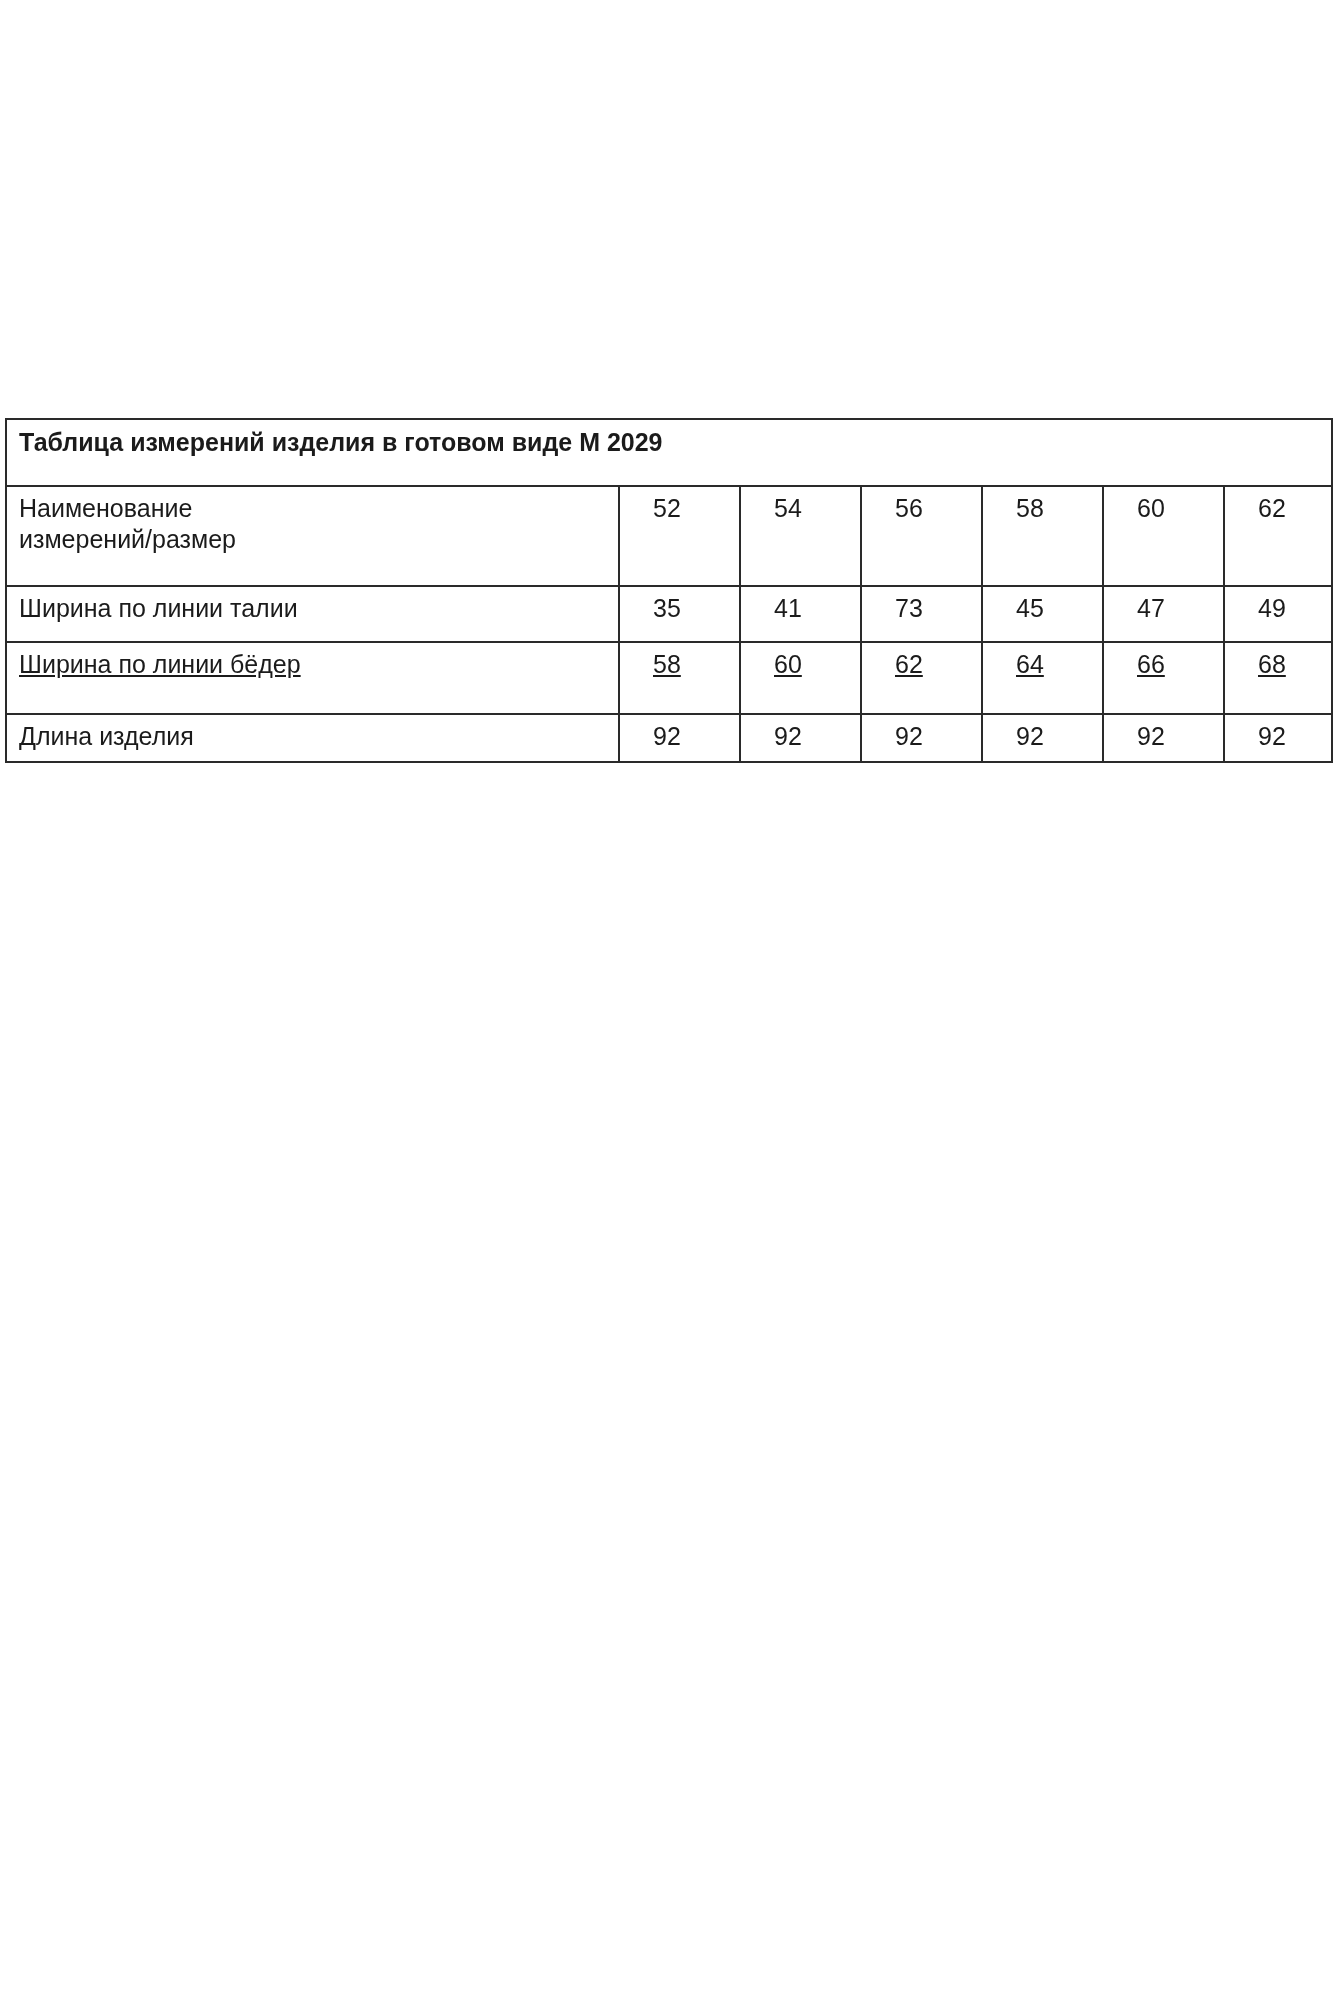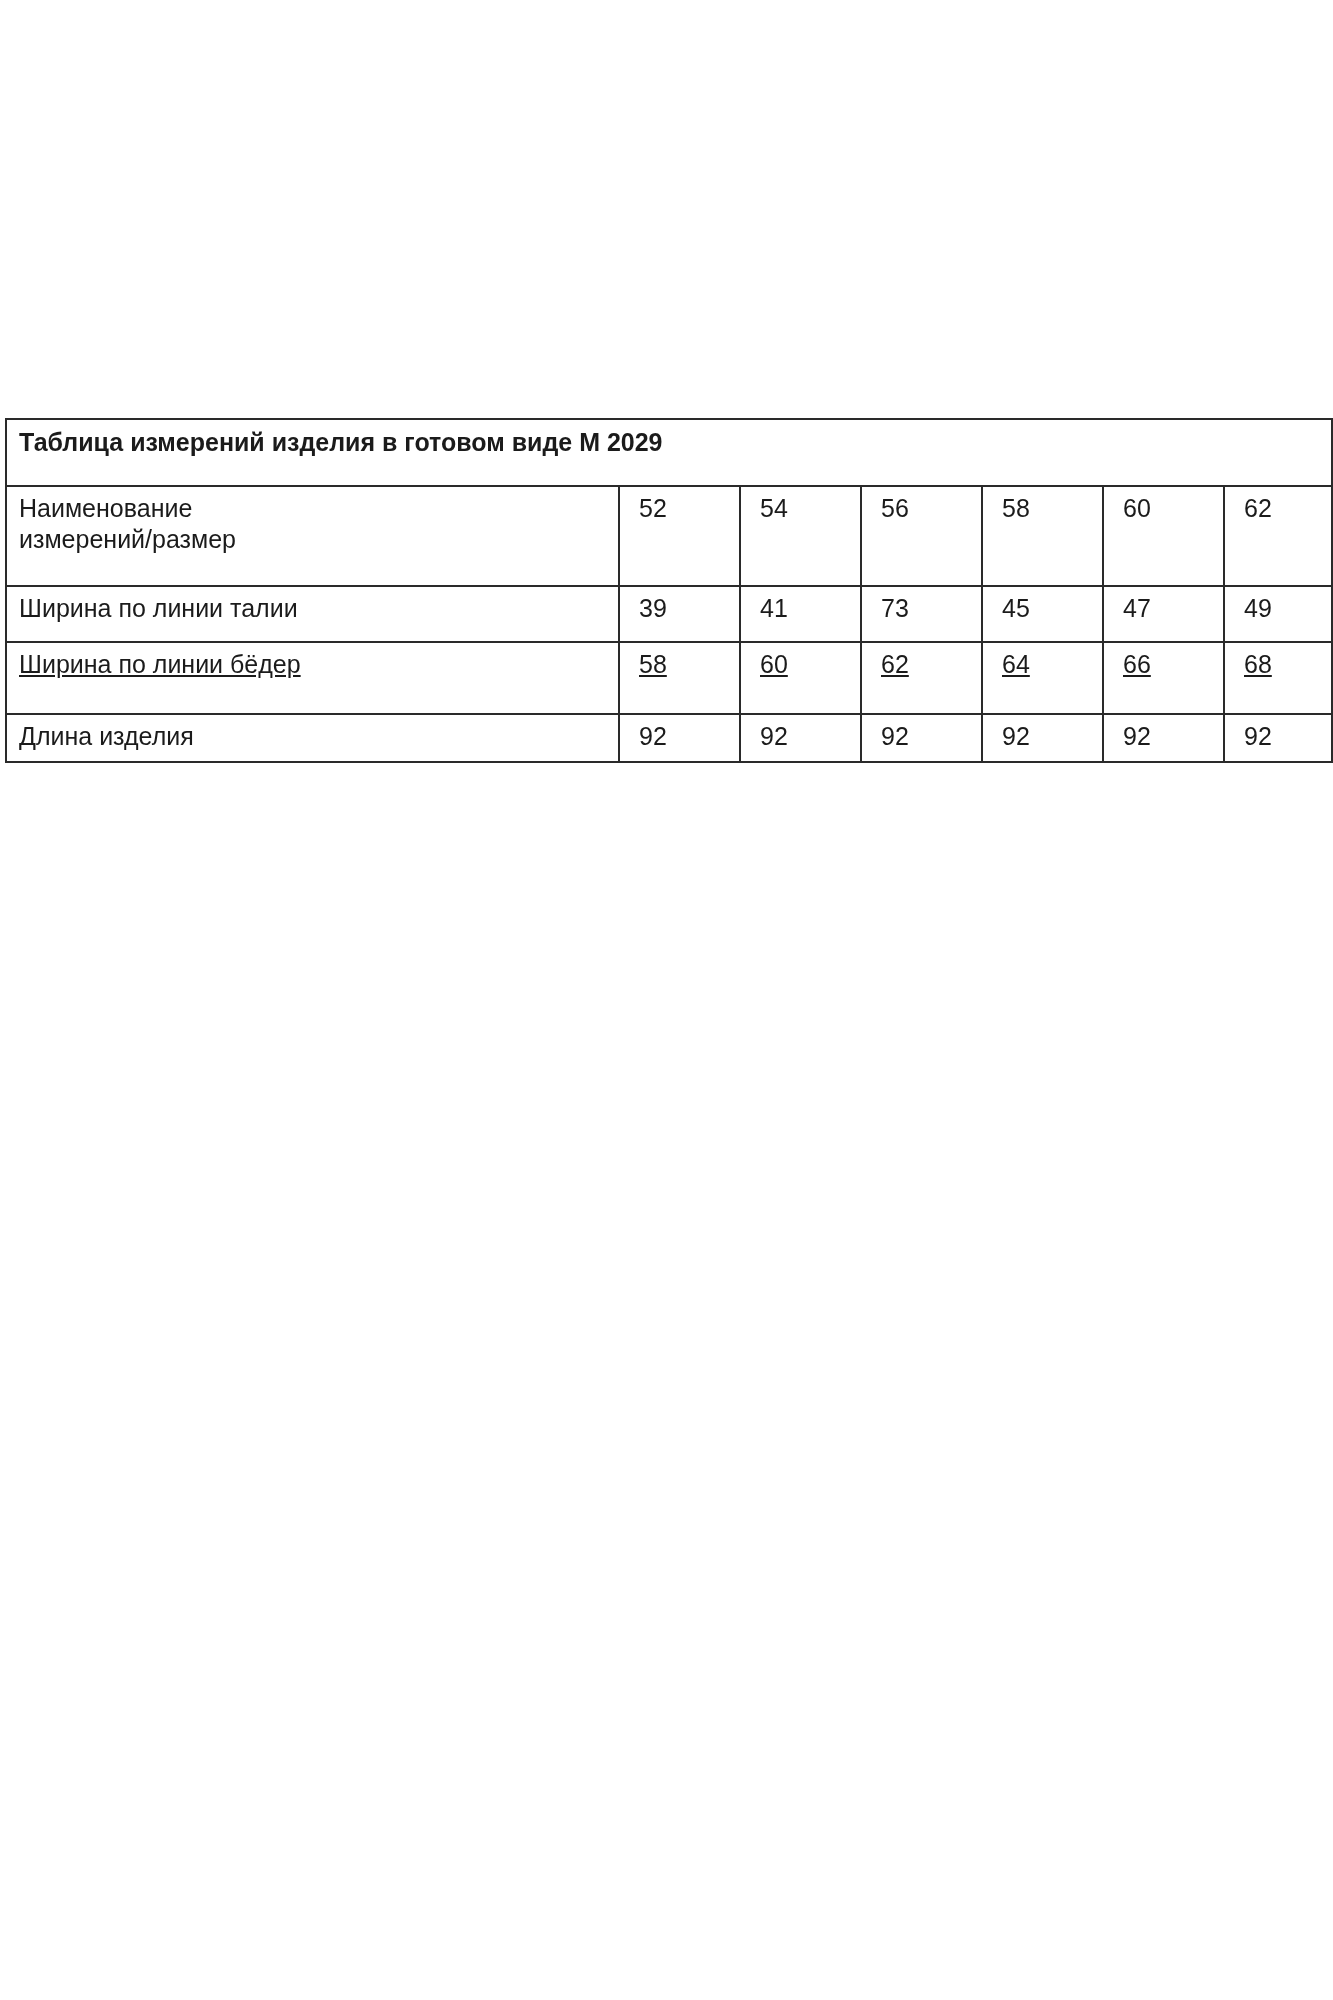--- a/index.html
+++ b/index.html
@@ -36,21 +36,21 @@
     font-weight: bold;
     height: 56px;
     padding-top: 7px;
   }
   .size-table .header-row td {
     font-weight: normal;
     height: 90px;
   }
   .size-table .header-row td.num,
   .size-table .data-row td.num {
-    padding-left: 19px;
+    padding-left: 33px;
   }
   .size-table .data-row.r1 td { height: 46px; }
   .size-table .data-row.r2 td { height: 62px; text-decoration: underline; }
   .size-table .data-row.r3 td { height: 38px; }
   .size-table .footer-row td { height: 40px; }
   .hdr-line { display: block; }
 </style>
 </head>
 <body>
 
@@ -78,21 +78,21 @@
     <td class="num">52</td>
     <td class="num">54</td>
     <td class="num">56</td>
     <td class="num">58</td>
     <td class="num">60</td>
     <td class="num">62</td>
   </tr>
 
   <tr class="data-row r1">
     <td>Ширина по линии талии</td>
-    <td class="num">39</td>
+    <td class="num">35</td>
     <td class="num">41</td>
     <td class="num">73</td>
     <td class="num">45</td>
     <td class="num">47</td>
     <td class="num">49</td>
   </tr>
 
   <tr class="data-row r2">
     <td>Ширина по линии бёдер</td>
     <td class="num">58</td>

